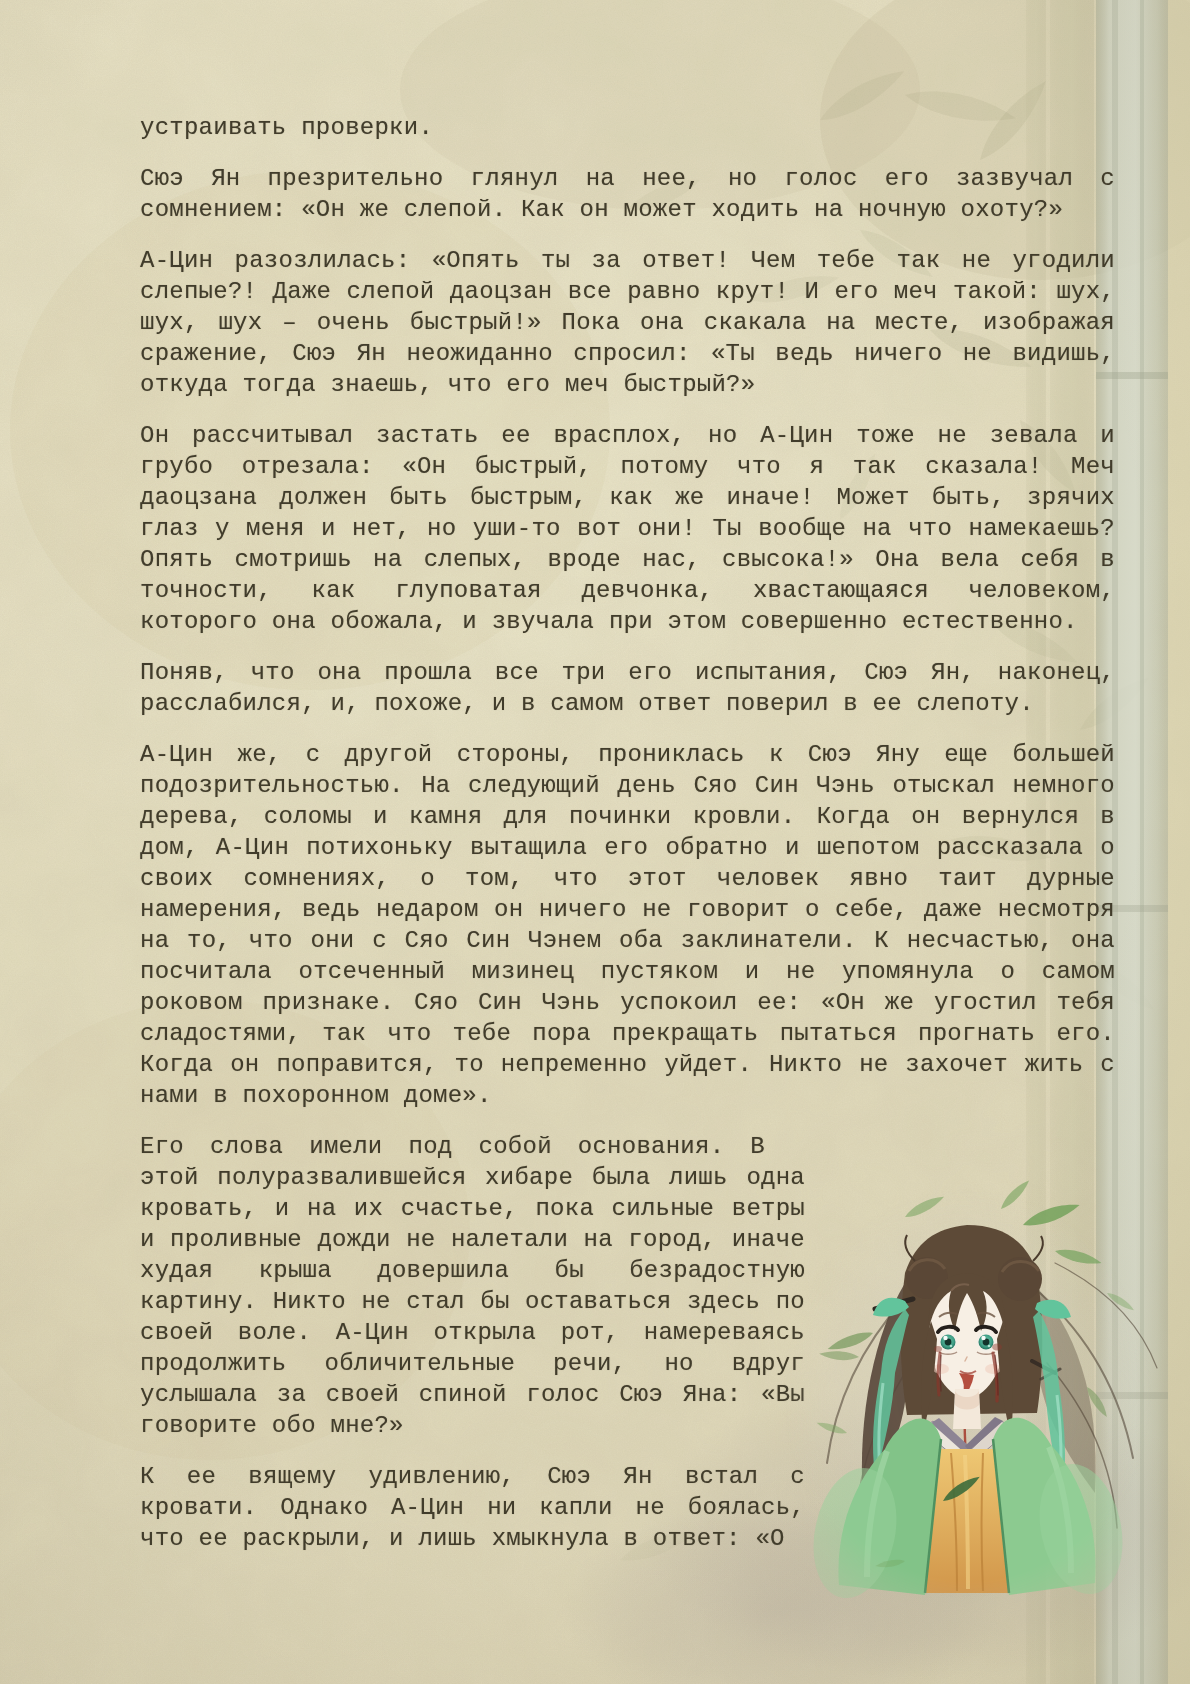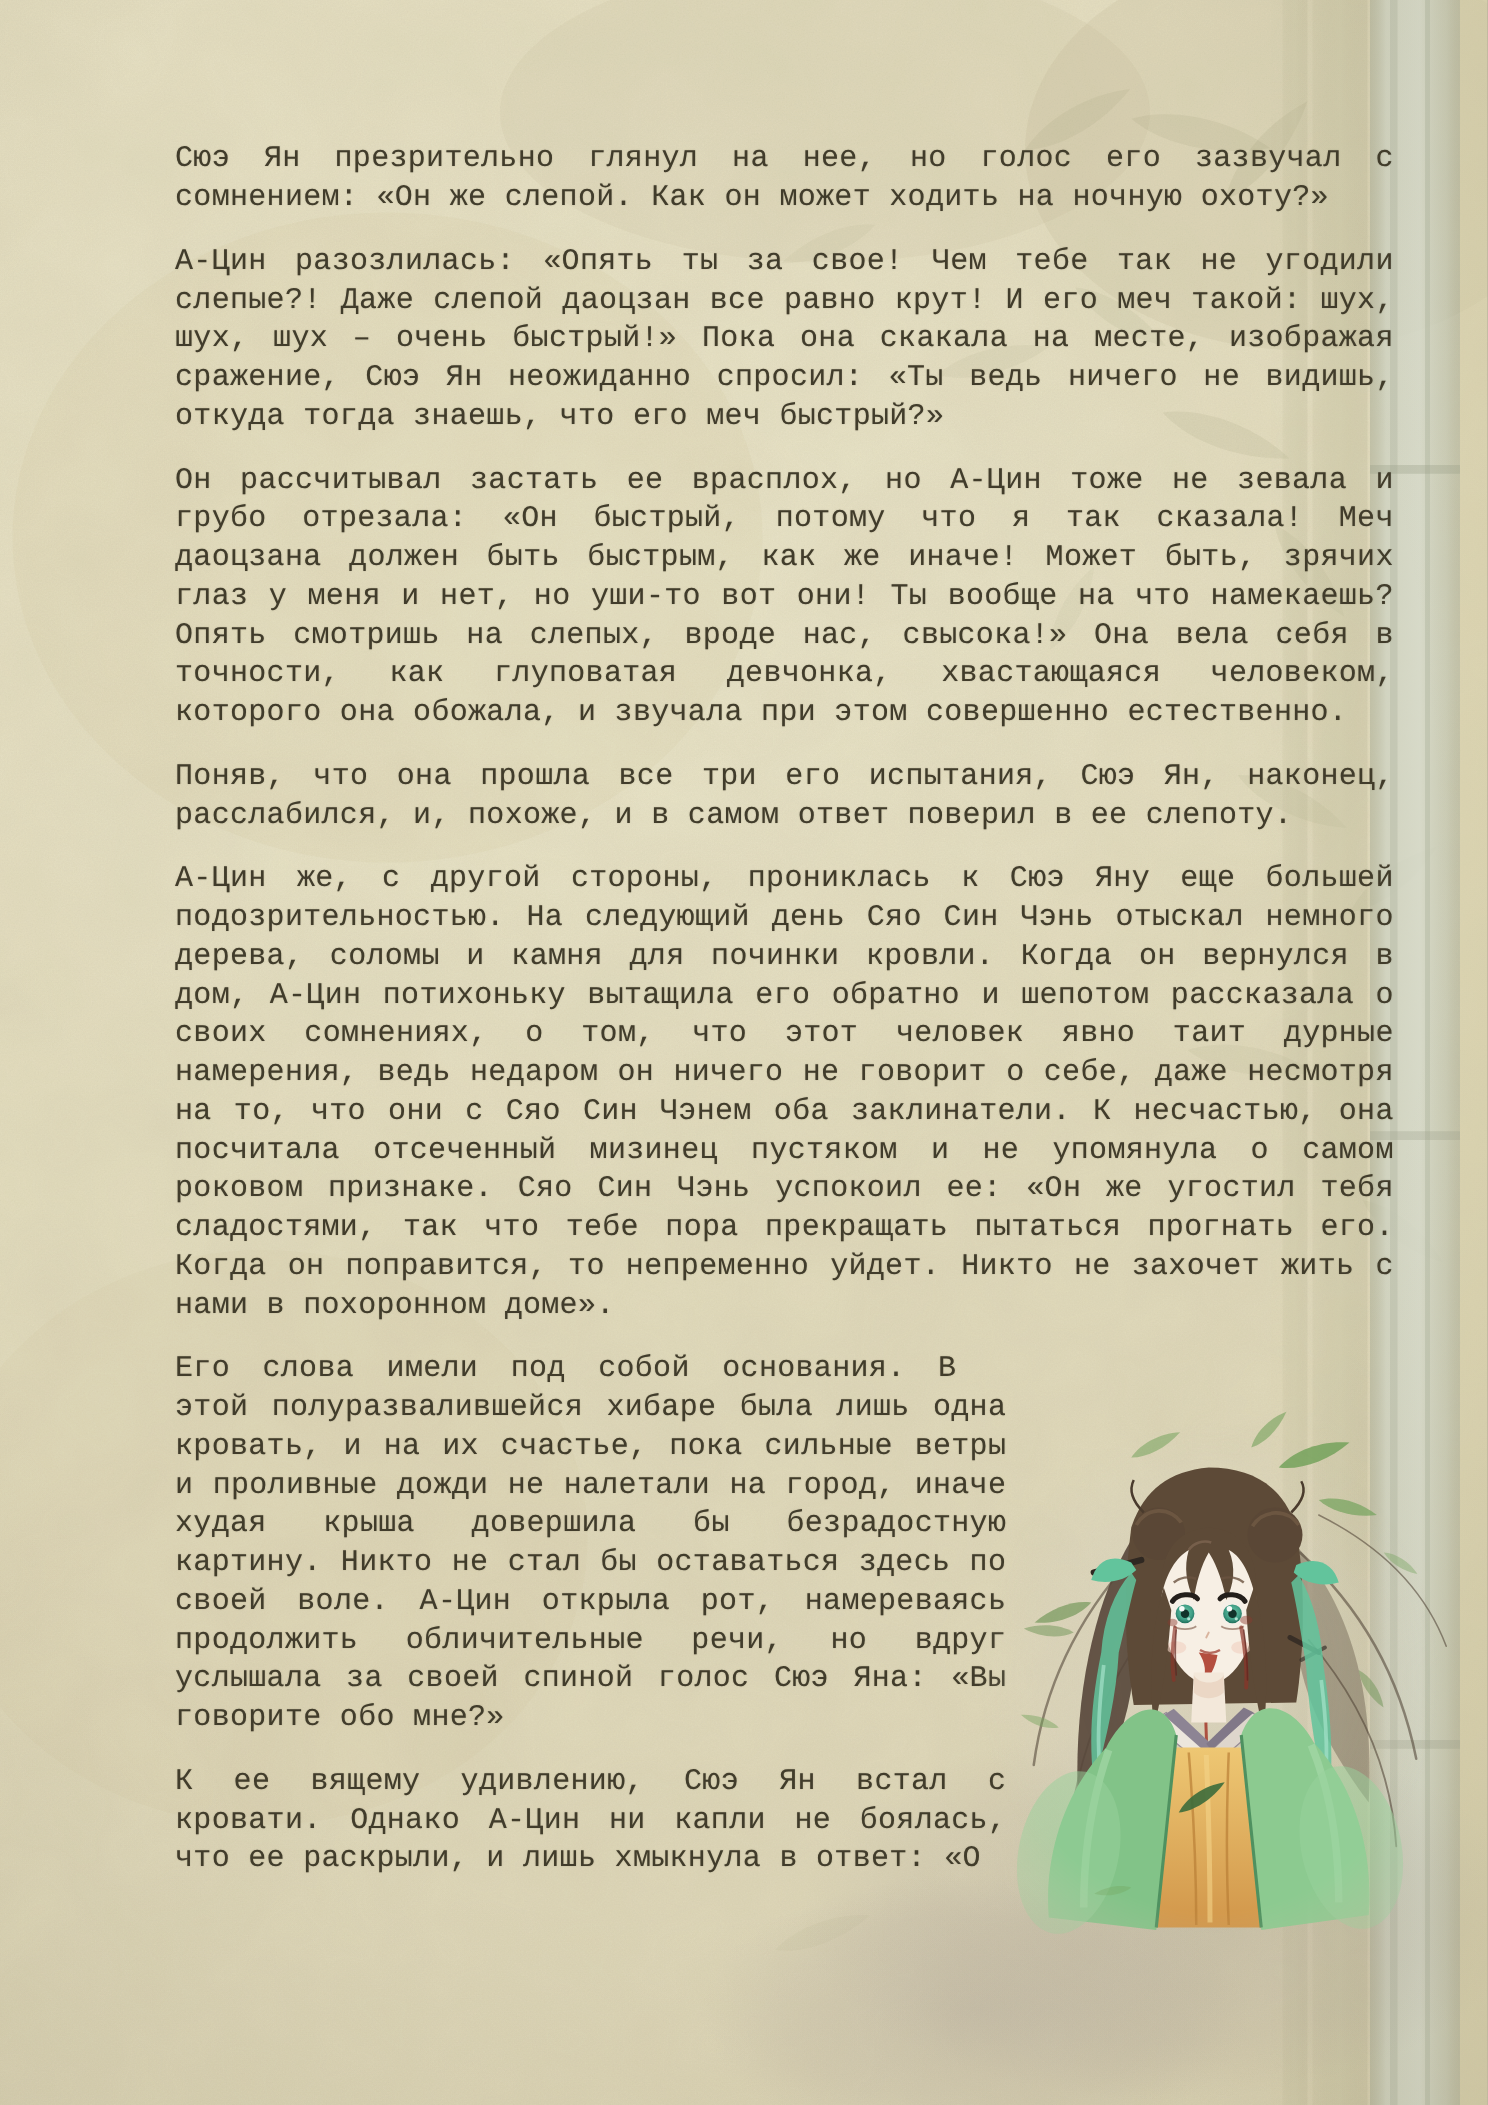--- a/index.html
+++ b/index.html
@@ -111,22 +111,23 @@
       <rect x="1096" y="1392" width="72" height="7" fill="#9aa08a" opacity=".3"></rect>
     </g>
 
     <ellipse cx="930" cy="1530" rx="290" ry="150" fill="url(#mist)"></ellipse>
     <ellipse cx="780" cy="1610" rx="220" ry="110" fill="url(#mist)"></ellipse>
 
     <rect width="1190" height="1684" fill="url(#vign)"></rect>
   </svg>
 
   <div class="text-column">
+    <p>устраивать проверки.</p>
     <p>Сюэ Ян презрительно глянул на нее, но голос его зазвучал с сомнением: «Он же слепой. Как он может ходить на ночную охоту?»</p>
-    <p>А-Цин разозлилась: «Опять ты за свое! Чем тебе так не угодили слепые?! Даже слепой даоцзан все равно крут! И его меч такой: шух, шух, шух – очень быстрый!» Пока она скакала на месте, изображая сражение, Сюэ Ян неожиданно спросил: «Ты ведь ничего не видишь, откуда тогда знаешь, что его меч быстрый?»</p>
+    <p>А-Цин разозлилась: «Опять ты за ответ! Чем тебе так не угодили слепые?! Даже слепой даоцзан все равно крут! И его меч такой: шух, шух, шух – очень быстрый!» Пока она скакала на месте, изображая сражение, Сюэ Ян неожиданно спросил: «Ты ведь ничего не видишь, откуда тогда знаешь, что его меч быстрый?»</p>
     <p>Он рассчитывал застать ее врасплох, но А-Цин тоже не зевала и грубо отрезала: «Он быстрый, потому что я так сказала! Меч даоцзана должен быть быстрым, как же иначе! Может быть, зрячих глаз у меня и нет, но уши-то вот они! Ты вообще на что намекаешь? Опять смотришь на слепых, вроде нас, свысока!» Она вела себя в точности, как глуповатая девчонка, хвастающаяся человеком, которого она обожала, и звучала при этом совершенно естественно.</p>
     <p>Поняв, что она прошла все три его испытания, Сюэ Ян, наконец, расслабился, и, похоже, и в самом ответ поверил в ее слепоту.</p>
     <p>А-Цин же, с другой стороны, прониклась к Сюэ Яну еще большей подозрительностью. На следующий день Сяо Син Чэнь отыскал немного дерева, соломы и камня для починки кровли. Когда он вернулся в дом, А-Цин потихоньку вытащила его обратно и шепотом рассказала о своих сомнениях, о том, что этот человек явно таит дурные намерения, ведь недаром он ничего не говорит о себе, даже несмотря на то, что они с Сяо Син Чэнем оба заклинатели. К несчастью, она посчитала отсеченный мизинец пустяком и не упомянула о самом роковом признаке. Сяо Син Чэнь успокоил ее: «Он же угостил тебя сладостями, так что тебе пора прекращать пытаться прогнать его. Когда он поправится, то непременно уйдет. Никто не захочет жить с нами в похоронном доме».</p>
     <p>
       <span class="illo-float">
 
         <svg class="illo-art" viewBox="0 0 430 520" xmlns="http://www.w3.org/2000/svg" aria-hidden="true">
           <defs>
             <radialGradient id="fadeG" cx=".5" cy=".44" r=".62">
               <stop offset="0" stop-color="#fff" stop-opacity="1"></stop>

